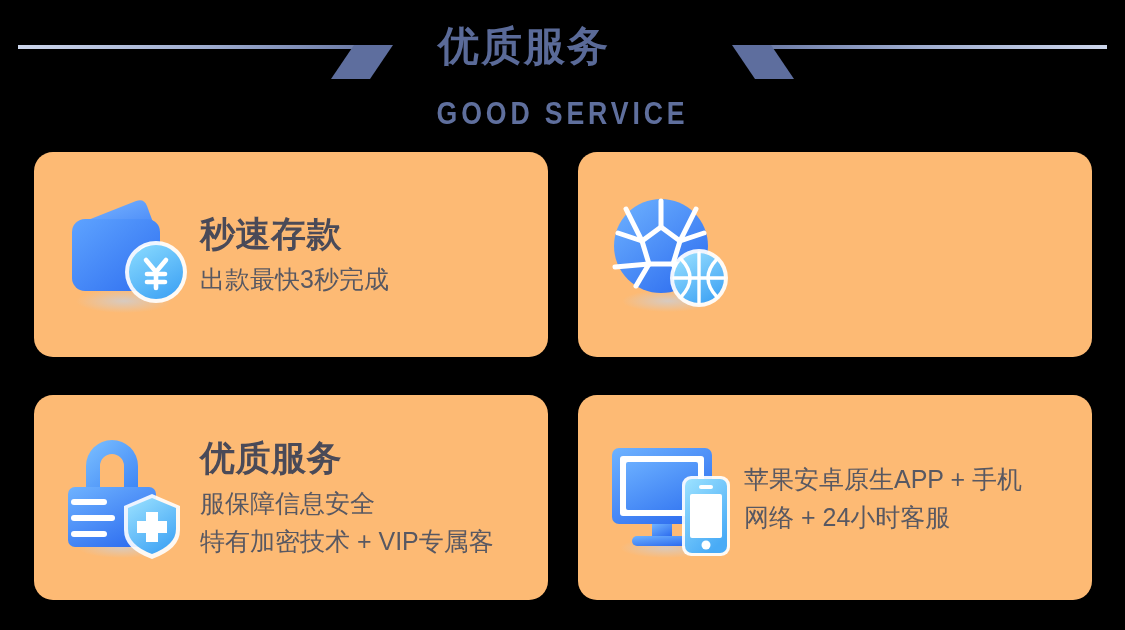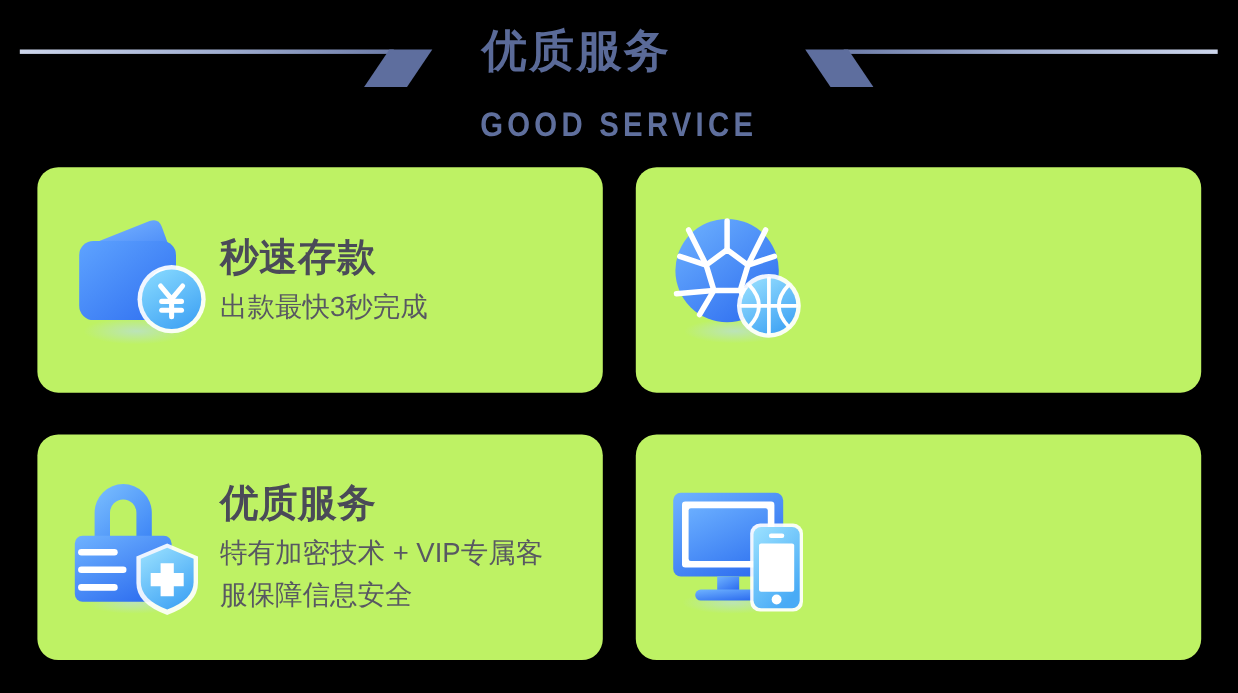--- a/index.html
+++ b/index.html
@@ -67,21 +67,21 @@
     top: 152px;
     width: 1058px;
     height: 448px;
     display: grid;
     grid-template-columns: 514px 514px;
     grid-template-rows: 205px 205px;
     column-gap: 30px;
     row-gap: 38px;
   }
   .card {
-    background: #bef264;
+    background: #fdba74;
     border-radius: 19px;
     position: relative;
     display: flex;
     align-items: center;
     padding: 0 16px 0 26px;
     box-sizing: border-box;
   }
   .card-icon {
     width: 132px;
     min-width: 132px;
@@ -272,22 +272,22 @@
           <path d="M14 102 L44 102"></path>
         </g>
         <path d="M92 62 L120 74 L120 98 Q120 117 92 127 Q64 117 64 98 L64 74 Z" fill="#ffffff" opacity="0.9"></path>
         <path d="M92 66 L116 76 L116 97 Q116 113 92 122 Q68 113 68 97 L68 76 Z" fill="url(#shieldGrad)"></path>
         <path d="M86 80 L98 80 L98 89 L107 89 L107 101 L98 101 L98 110 L86 110 L86 101 L77 101 L77 89 L86 89 Z" fill="#ffffff"></path>
       </svg>
     </div>
     <div class="card-text">
       <div class="card-title">优质服务</div>
       <div class="card-desc">
+        <div>服保障信息安全</div>
         <div>特有加密技术 + VIP专属客</div>
-        <div>服保障信息安全</div>
       </div>
     </div>
   </div>
 
   <div class="card">
     <div class="card-icon">
       <svg width="132" height="132" viewBox="0 0 132 132">
         <defs>
           <linearGradient id="monitorGrad" x1="0" y1="0" x2="0.7" y2="1">
             <stop offset="0%" stop-color="#6fb3ff"></stop>
@@ -313,16 +313,20 @@
         <rect x="48" y="92" width="20" height="14" fill="url(#monitorGrad)"></rect>
         <rect x="28" y="104" width="60" height="10" rx="5" fill="url(#monitorGrad)"></rect>
         <rect x="78" y="44" width="48" height="80" rx="9" fill="#ffffff" opacity="0.92"></rect>
         <rect x="81" y="47" width="42" height="74" rx="7" fill="url(#phoneGrad)"></rect>
         <rect x="95" y="53" width="14" height="4" rx="2" fill="#ffffff"></rect>
         <rect x="86" y="62" width="32" height="44" rx="2" fill="#ffffff"></rect>
         <circle cx="102" cy="113" r="4.5" fill="#ffffff"></circle>
       </svg>
     </div>
     <div class="card-text">
+      <div class="card-desc">
+        <div>苹果安卓原生APP + 手机</div>
+        <div>网络 + 24小时客服</div>
+      </div>
     </div>
   </div>
 
 </div>
 
 </body></html>

